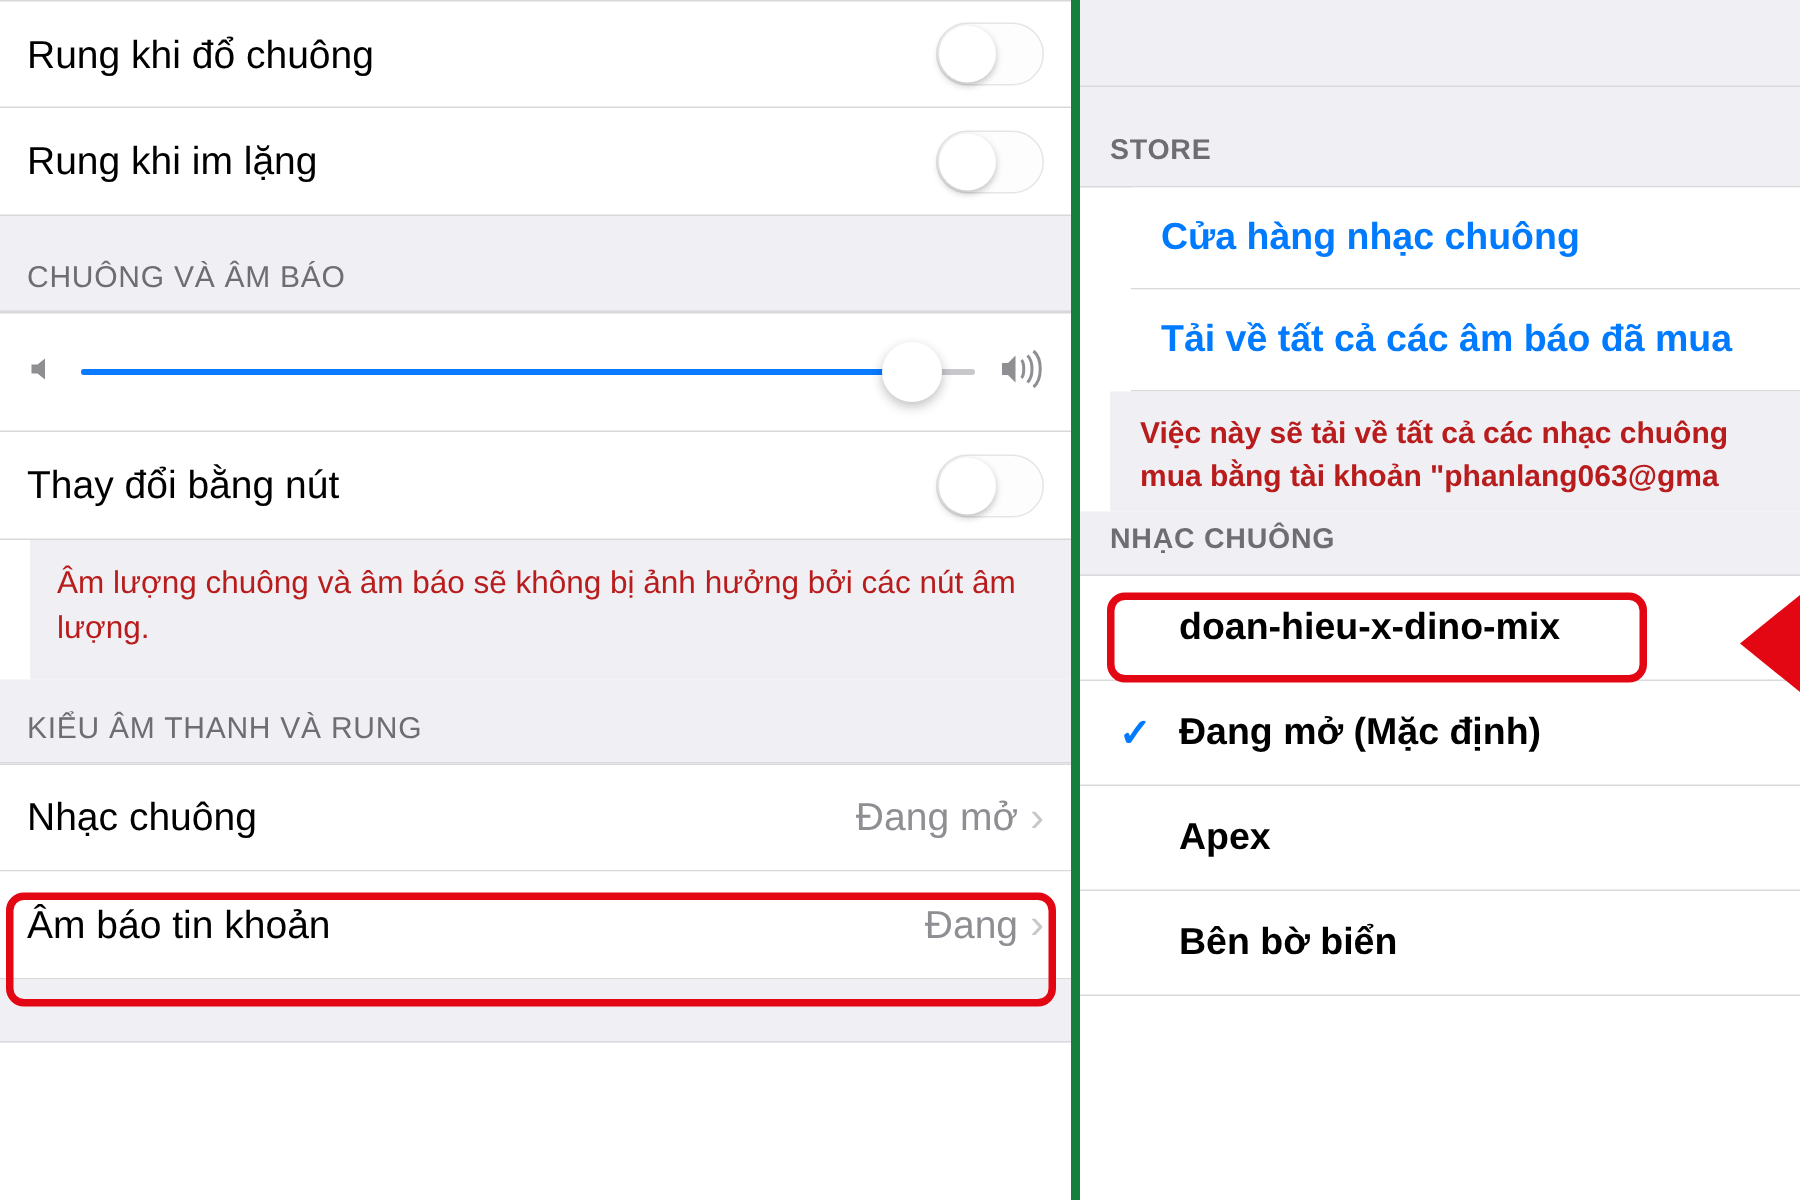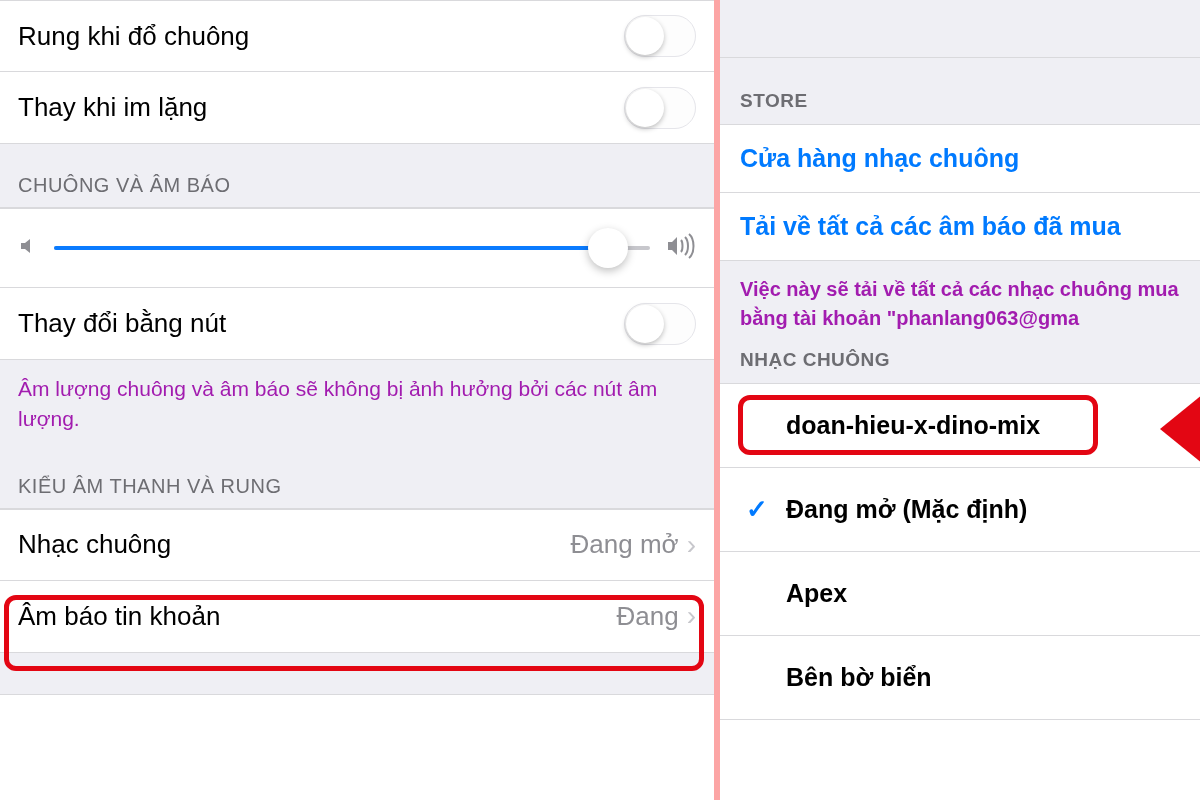--- a/index.html
+++ b/index.html
@@ -1,33 +1,33 @@
 <!DOCTYPE html>
 <html><head>
 <meta charset="utf-8">
 <style>
   * { box-sizing: border-box; margin: 0; padding: 0; }
   html, body { width: 1200px; height: 800px; font-family: -apple-system, Helvetica, Arial, sans-serif; background:#fff; }
   .screens { display:flex; width:100%; height:100%; }
   .screen { background:#fff; position:relative; overflow:hidden; }
-  .left  { width:720px; border-right:6px solid #fca5a5; }
+  .left  { width:720px; border-right:6px solid #15803d; }
   .right { flex:1;font-weight:bold; }
 
   
   .row { background:#fff; display:flex; align-items:center; justify-content:space-between;
          padding:0 18px; height:72px; border-bottom:1px solid #d9d9dc; font-size:26px; color:#000; }
   .row.first { border-top:1px solid #d9d9dc; }
   .row .label { flex:1; }
   .row .value { color:#8e8e93; font-size:26px; display:flex; align-items:center; gap:8px;}
   .section-gap { height:42px; background:#efeff4; border-bottom:1px solid #d9d9dc;}
   .section-header { background:#efeff4; color:#6d6d72; font-size:20px; letter-spacing:.5px;
                     padding:30px 18px 10px 18px; border-bottom:1px solid #d9d9dc; }
   .section-header.tight { padding-top:22px; }
-  .footer-note { background:#efeff4; color:#a21caf; font-size:21px; line-height:1.45;
-                 padding:14px 20px 18px 18px; }
+  .footer-note { background:#efeff4; color:#b91c1c; font-size:21px; line-height:1.45;
+                 padding:14px 20px 18px 18px;margin-left:20px; }
 
   
   .toggle { width:72px; height:42px; background:#fdfdfd; border:1.5px solid #e5e5ea; border-radius:21px;
             position:relative; }
   .toggle .knob { position:absolute; left:1px; top:1px; width:38px; height:38px; border-radius:50%;
                   background:#fff; box-shadow:0 2px 5px rgba(0,0,0,.25); }
 
   
   .slider-row { background:#fff; display:flex; align-items:center; gap:16px; padding:0 18px;
                 height:80px; border-bottom:1px solid #d9d9dc; border-top:1px solid #d9d9dc;}
@@ -43,22 +43,22 @@
   
   .highlight { border:5px solid #e30613; border-radius:12px; position:absolute; pointer-events:none; }
   .hl-ringtone { left:4px; right:10px; top:595px; height:76px; }
   .hl-track    { left:18px; top:395px; width:360px; height:60px; }
   .red-arrow   { position:absolute; top:395px; right:-2px; width:0; height:0;
                  border-top:34px solid transparent; border-bottom:34px solid transparent;
                  border-right:42px solid #e30613; }
 
   
   .link-row { background:#fff; padding:0 20px; height:68px; display:flex; align-items:center;
-              border-bottom:1px solid #d9d9dc; color:#007aff; font-size:25px; }
-  .rt-row { background:#fff; padding:0 20px 0 26px; height:84px; display:flex; align-items:center;
+              border-bottom:1px solid #d9d9dc; color:#007aff; font-size:25px;margin-left:34px; }
+  .rt-row { background:#fff; padding:0 20px 0 26px; height:70px; display:flex; align-items:center;
             border-bottom:1px solid #d9d9dc; font-size:25px; color:#000; }
   .rt-row .check { width:40px; color:#007aff; font-size:26px; }
   .rt-row.no-check { padding-left:66px; }
   .right .section-header.small { font-size:19px; padding:32px 20px 12px 20px; }
   .right .footer-note { font-size:20px; padding:14px 10px 8px 20px; }
   .right .gap-top { height:58px; background:#efeff4; border-bottom:1px solid #d9d9dc; }
 </style>
 </head>
 <body>
 
@@ -67,21 +67,21 @@
   <div class="screen left">
 
     <div class="row first">
       <span class="label">Rung khi đổ chuông</span>
       <div class="toggle">
           <div class="knob"></div>
         </div>
     </div>
 
     <div class="row">
-      <span class="label">Thay khi im lặng</span>
+      <span class="label">Rung khi im lặng</span>
       <div class="toggle">
           <div class="knob"></div>
         </div>
     </div>
 
     <div class="section-header">CHUÔNG VÀ ÂM BÁO</div>
 
     <div class="slider-row">
       <span class="speaker-low">
         <svg width="20" height="20" viewBox="0 0 20 20">

